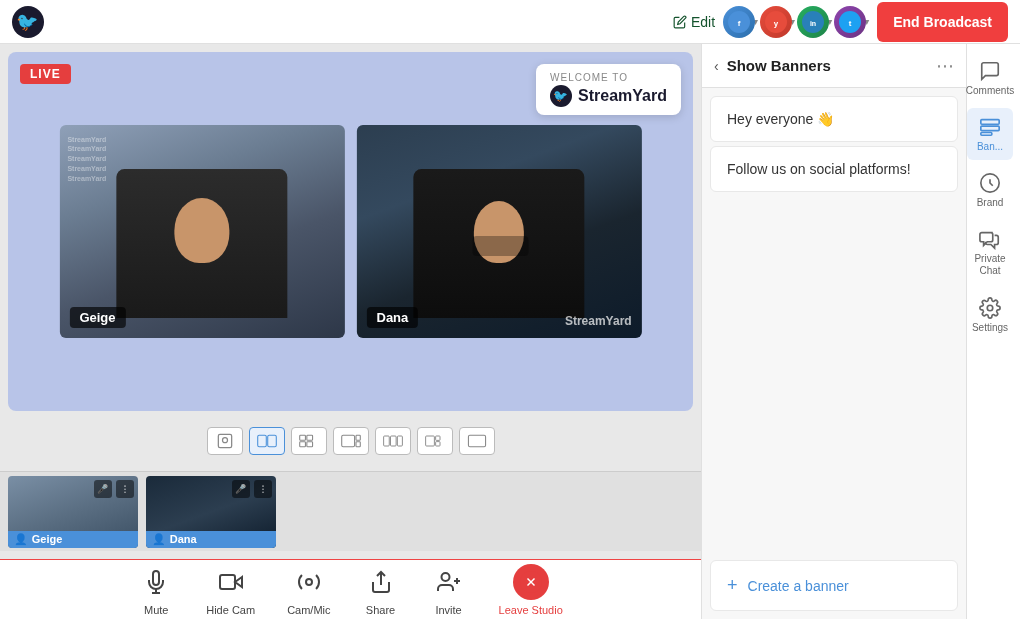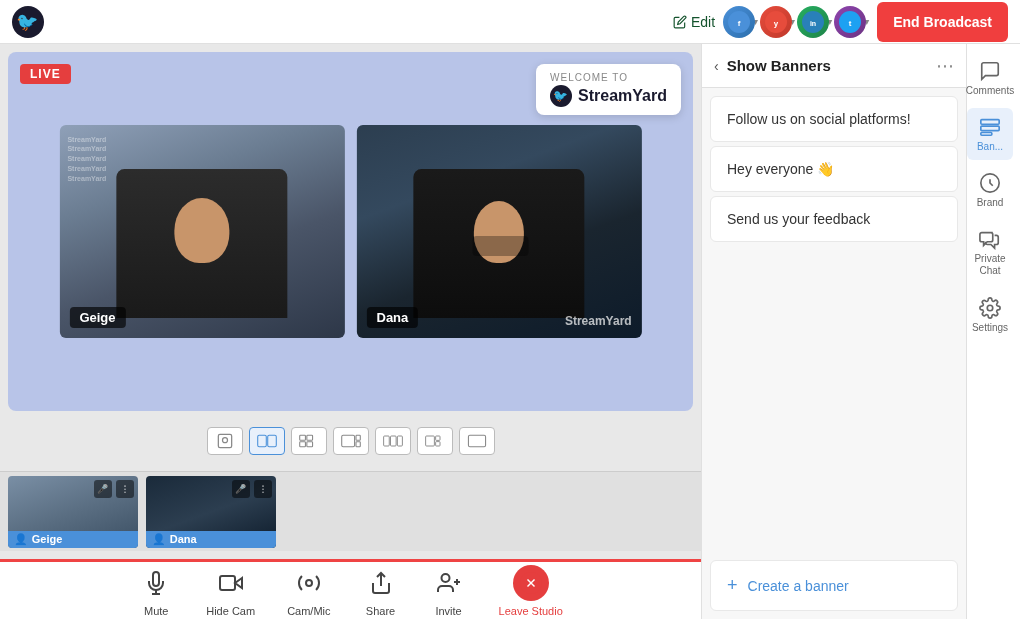--- a/index.html
+++ b/index.html
@@ -256,21 +256,21 @@
     }
 
     
     .bottom-controls {
       height: 60px;
       background: #fff;
       display: flex;
       align-items: center;
       justify-content: center;
       gap: 32px;
-      border-top: 3px solid #ef4444;
+      border-top: 1px solid #ef4444;
       flex-shrink: 0;
     }
     .ctrl-btn {
       display: flex;
       flex-direction: column;
       align-items: center;
       gap: 4px;
       cursor: pointer;
       color: #444;
       font-size: 11px;
@@ -608,23 +608,22 @@
   </div>
 
   <div class="banners-panel">
     <div class="banners-header">
       <span class="banners-back">‹</span>
       <span class="banners-title">Show Banners</span>
       <span class="banners-more">⋯</span>
     </div>
 
     <div class="banners-list">
+      <div class="banner-item">Hey everyone 👋</div>
       <div class="banner-item">Follow us on social platforms!</div>
-      <div class="banner-item">Hey everyone 👋</div>
-      <div class="banner-item">Send us your feedback</div>
     </div>
 
     <div class="create-banner-btn">
       <span style="font-size:18px; font-weight:300;">+</span>
       <span>Create a banner</span>
     </div>
   </div>
 
   <div class="right-sidebar">
 

